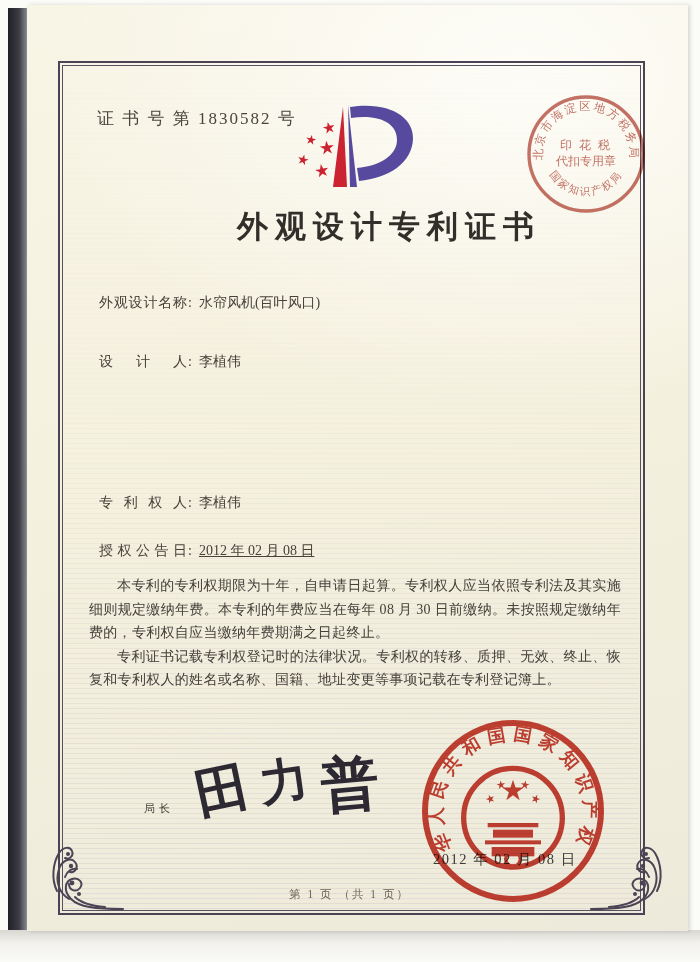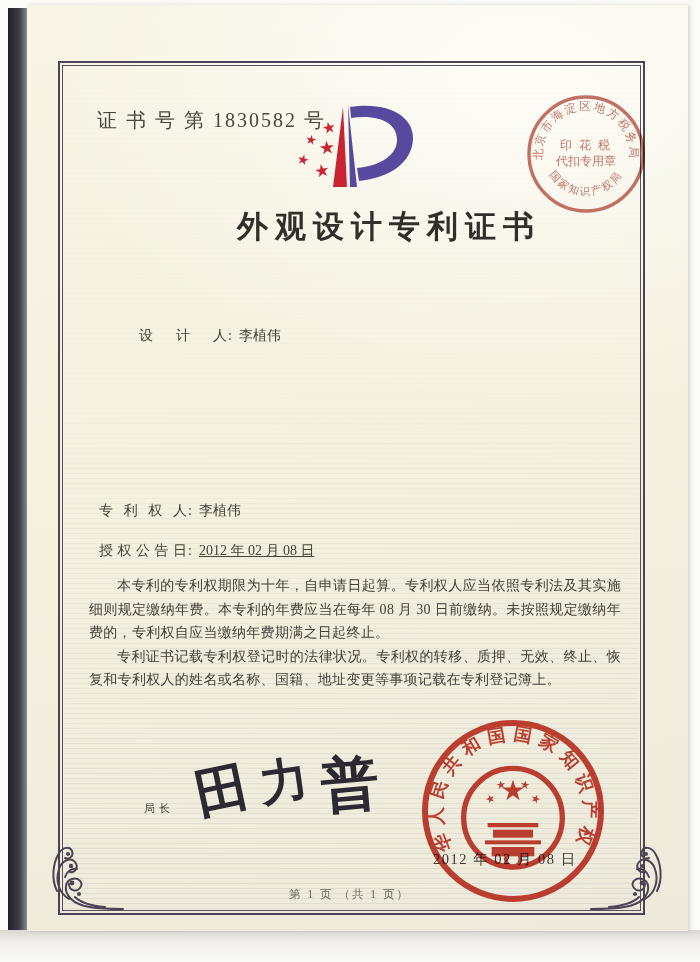--- a/index.html
+++ b/index.html
@@ -20,31 +20,31 @@
     border:2.5px solid #4c4454; }
   .frame::after { content:""; position:absolute; inset:2px; border:1px solid #575060; }
   .frame::before { content:""; position:absolute; inset:4px;
     background:repeating-linear-gradient(0deg, rgba(126,112,164,.16) 0 1px, rgba(126,112,164,0) 1px 5px);
     -webkit-mask-image:linear-gradient(to bottom, rgba(0,0,0,.08) 0%, rgba(0,0,0,.15) 40%, rgba(0,0,0,.55) 68%, rgba(0,0,0,.75) 100%);
             mask-image:linear-gradient(to bottom, rgba(0,0,0,.08) 0%, rgba(0,0,0,.15) 40%, rgba(0,0,0,.55) 68%, rgba(0,0,0,.75) 100%); }
   .corner-orn { position:absolute; width:84px; height:84px; color:#4c4454; }
   .corner-orn.bl { left:18px; top:828px; }
   .corner-orn.br { left:558px; top:828px; transform:scaleX(-1); }
 
-  .cert-no { position:absolute; left:70px; top:102px; font-size:20px; letter-spacing:2px; color:#4b453d; }
+  .cert-no { position:absolute; left:70px; top:102px; font-size:17px; letter-spacing:2px; color:#4b453d; }
 
   .logo { position:absolute; left:250px; top:90px; }
   .title { position:absolute; left:31px; top:201px; width:662px; text-align:center;
     font-size:31px; font-weight:700; letter-spacing:7px; color:#322e2a; }
 
   .field { position:absolute; left:72px; font-size:14px; color:#47413a; white-space:nowrap; }
   .f-label { display:inline-block; width:88px; text-align:justify; text-align-last:justify; }
   .f-colon { display:inline-block; margin:0 7px 0 1px; }
-  .f-1 { top:289px; } .f-2 { top:322px;margin-left:40px; } .f-3 { top:389px; }
-  .f-4 { top:437px; } .f-5 { top:489px;margin-top:8px; } .f-6 { top:537px;text-decoration:underline; }
+  .f-1 { top:289px; } .f-2 { top:348px; } .f-3 { top:389px; }
+  .f-4 { top:437px; } .f-5 { top:489px; } .f-6 { top:537px;text-decoration:underline; }
 
   .body-text { position:absolute; left:62px; top:569px; width:532px;
     font-size:14px; line-height:23.6px; color:#45403a; text-align:justify; letter-spacing:.3px; }
   .body-text p { text-indent:2em; }
 
   .sig-label { position:absolute; left:117px; top:796px; font-size:11px; letter-spacing:4px; color:#3e3a34; }
   .sig-name { position:absolute; left:168px; top:742px; width:200px; color:#2d2933;
     transform:rotate(-3deg); white-space:nowrap; }
   .sig-name span { display:inline-block; font-weight:700; }
   .sig-c1 { font-size:54px; transform:rotate(-9deg); }
@@ -134,20 +134,23 @@
         <use href="#star-a" transform="translate(52,33) scale(6.2) rotate(-12)"></use>
         <use href="#star-a" transform="translate(34,45) scale(5.2) rotate(10)"></use>
         <use href="#star-a" transform="translate(50,53) scale(7.4) rotate(-6)"></use>
         <use href="#star-a" transform="translate(26,65) scale(5.6) rotate(14)"></use>
         <use href="#star-a" transform="translate(45,76) scale(7) rotate(-10)"></use>
       </g>
     </svg>
 
     <h1 class="title">外观设计专利证书</h1>
 
+    <div class="field f-1">
+      <span class="f-label">外观设计名称</span><span class="f-colon">:</span><span>水帘风机(百叶风口)</span>
+    </div>
     <div class="field f-2">
       <span class="f-label">设计人</span><span class="f-colon">:</span><span>李植伟</span>
     </div>
     <div class="field f-5">
       <span class="f-label">专利权人</span><span class="f-colon">:</span><span>李植伟</span>
     </div>
     <div class="field f-6">
       <span class="f-label">授权公告日</span><span class="f-colon">:</span><span>2012 年 02 月 08 日</span>
     </div>
 

